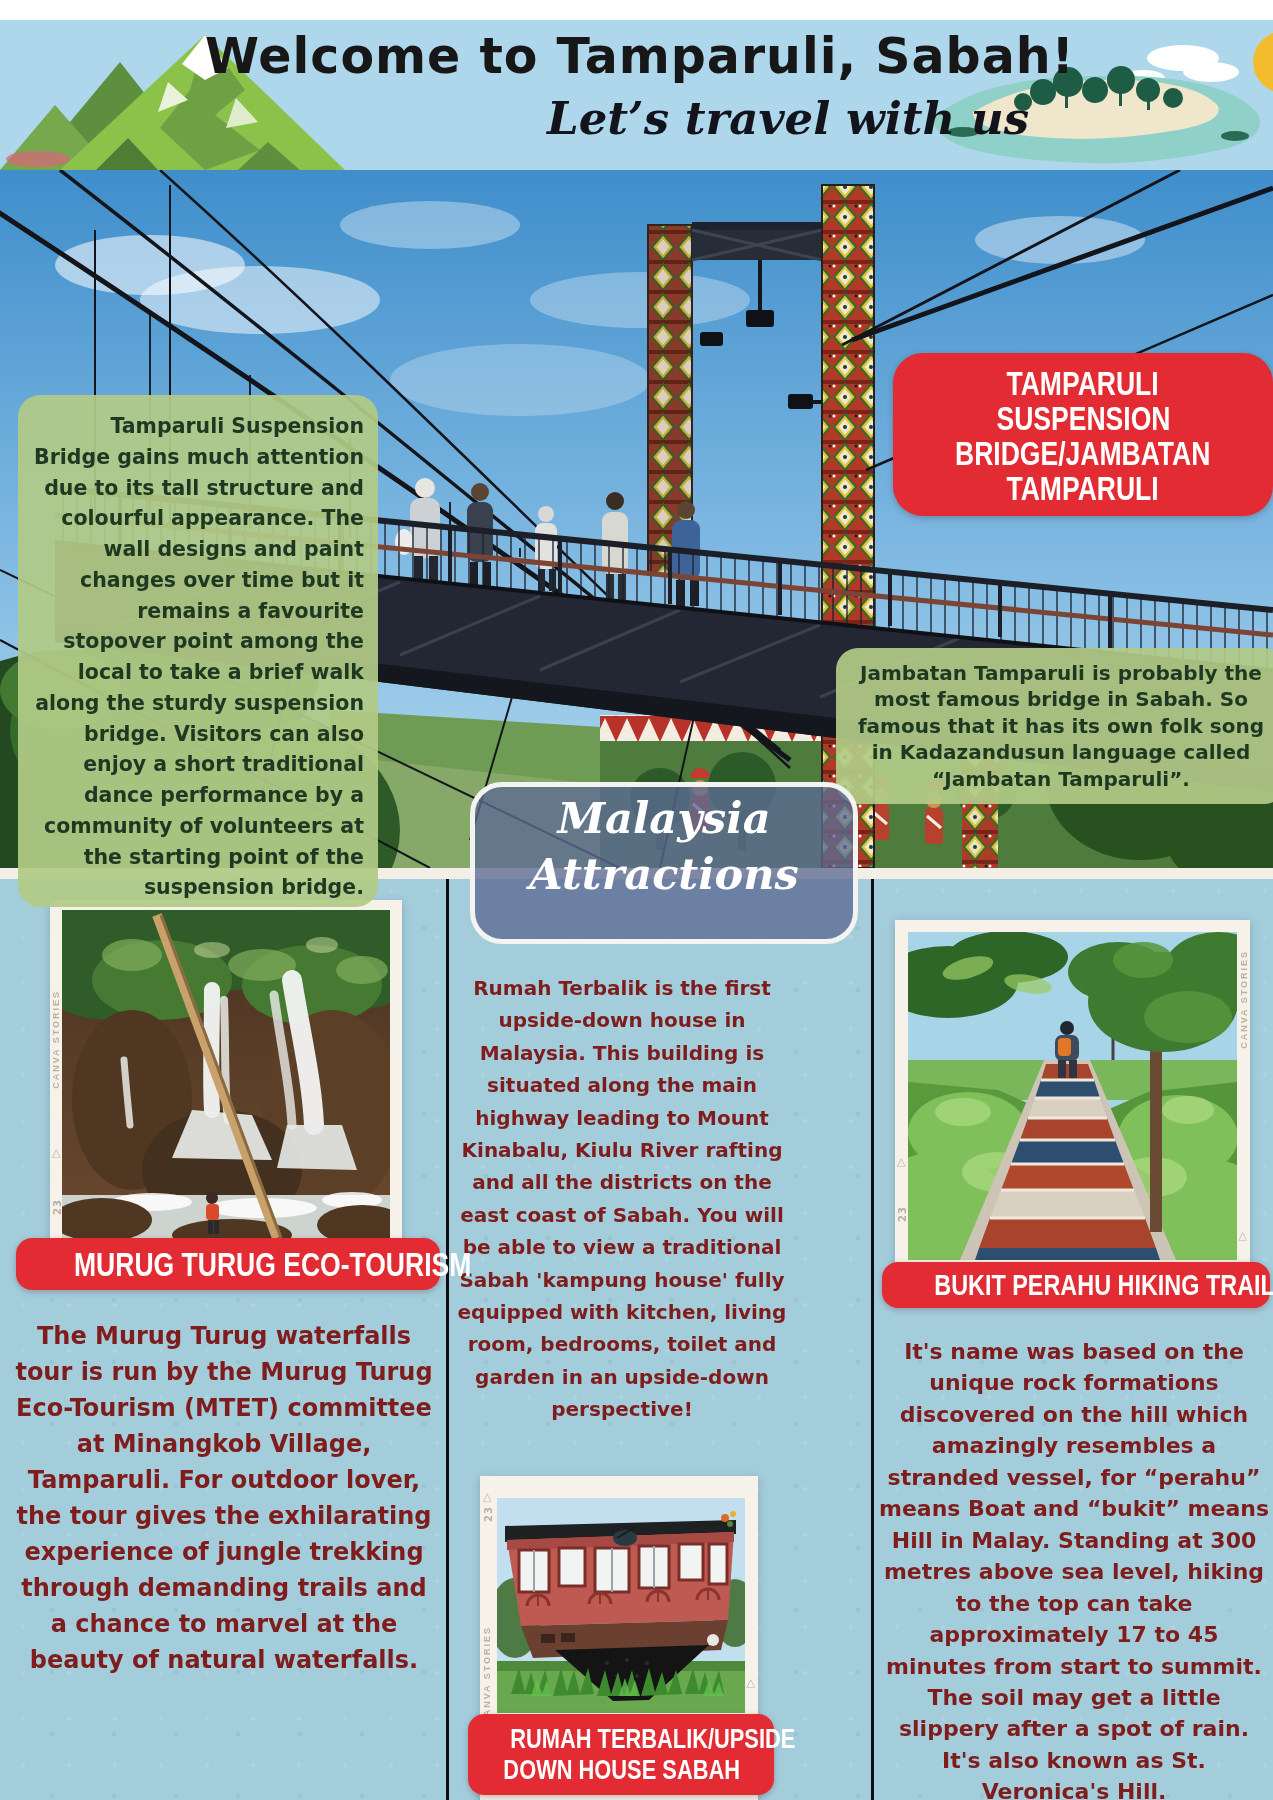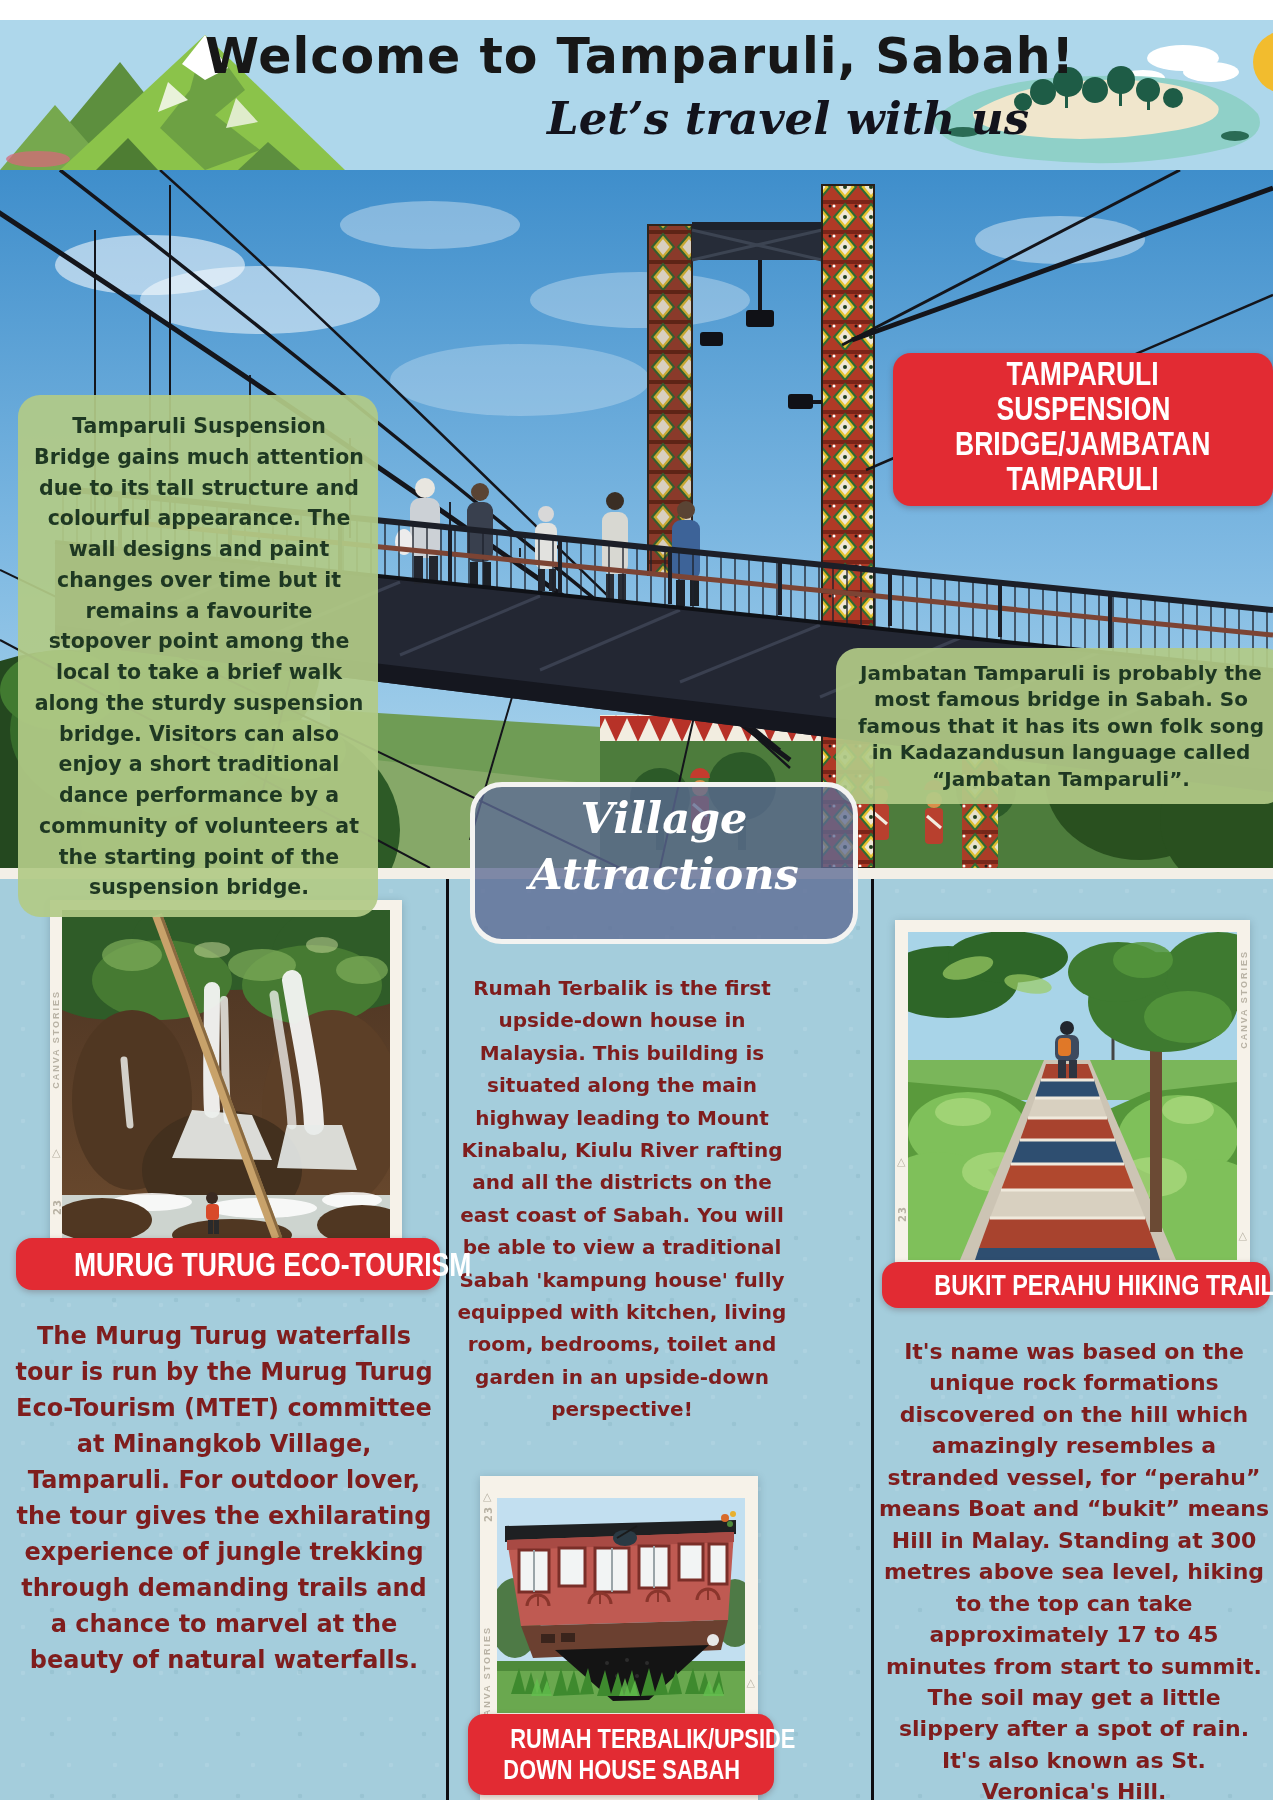--- a/index.html
+++ b/index.html
@@ -6,26 +6,26 @@
   .page{position:relative;width:1273px;height:1800px;overflow:hidden;background:#aed7eb;font-family:"DejaVu Sans",sans-serif;margin-top:20px;}
   
   .header{position:absolute;left:0;top:0;width:1273px;height:150px;background:#aed7eb;}
   .title{position:absolute;left:150px;top:8px;width:980px;text-align:center;font-size:49px;font-weight:800;letter-spacing:1px;color:#171717;z-index:6;}
   .subtitle{position:absolute;left:388px;top:72px;width:800px;text-align:center;font-family:"DejaVu Serif",serif;font-style:italic;font-weight:700;font-size:45px;color:#13131c;z-index:6;}
   .mountain{position:absolute;left:0;top:0;z-index:3;}
   .island{position:absolute;left:843px;top:0;z-index:2;}
   
   .hero{position:absolute;left:0;top:150px;width:1273px;height:698px;}
   .note{position:absolute;background:rgba(177,202,134,.93);border-radius:22px;color:#1e3822;font-weight:700;z-index:8;}
-  .note-left{left:18px;top:225px;width:330px;padding:16px 14px 14px 16px;font-size:20.5px;line-height:1.5;text-align:center;}
+  .note-left{left:18px;top:225px;width:330px;padding:16px 14px 4px 16px;font-size:20.5px;line-height:1.5;text-align:right;}
   .note-right{left:836px;top:478px;width:430px;padding:12px 10px;font-size:20px;line-height:1.32;text-align:center;}
   .badge{position:absolute;background:#e22b33;border-radius:18px;color:#ffffff;text-align:center;z-index:9;box-shadow:0 2px 6px rgba(60,0,0,.25);}
   .badge .bl{display:block;line-height:1.0;}
   .badge .bl span{display:inline-block;transform:scaleX(.78);transform-origin:center;white-space:nowrap;font-family:"Liberation Sans",sans-serif;font-weight:700;}
-  .badge-hero{left:893px;top:183px;width:372px;padding:2px 4px 10px 4px;font-size:34px;}
+  .badge-hero{left:893px;top:183px;width:372px;padding:12px 4px 10px 4px;font-size:34px;border-radius:30px;}
   .badge-hero .bl{line-height:1.0;margin:1px 0;}
   
   .ta-box{position:absolute;left:470px;top:762px;width:378px;height:152px;background:rgba(92,106,148,.78);border:5px solid #f3f3f1;border-radius:32px;z-index:12;}
   .ta-line{width:100%;text-align:center;color:#ffffff;font-family:"DejaVu Serif",serif;font-style:italic;font-weight:700;font-size:43px;}
   .ta-1{margin-top:6px;}  .ta-2{margin-top:6px;}
   
   .bottom{position:absolute;left:0;top:848px;width:1273px;height:952px;
     background-color:#a4cddc;
     background-image:radial-gradient(rgba(255,255,255,.10) 2px,transparent 2.6px),radial-gradient(rgba(42,96,116,.09) 2px,transparent 2.6px);
     background-size:46px 46px,62px 62px;background-position:0 0,21px 29px;}
@@ -304,21 +304,21 @@
     <div class="note note-right">Jambatan Tamparuli is probably the most famous bridge in Sabah. So famous that it has its own folk song in Kadazandusun language called “Jambatan Tamparuli”.</div>
   </div>
 
   <div class="white-strip"></div>
 
   <div class="bottom"></div>
   <div class="divider div1"></div>
   <div class="divider div2"></div>
 
   <div class="ta-box">
-    <div class="ta-line ta-1">Village</div>
+    <div class="ta-line ta-1">Malaysia</div>
     <div class="ta-line ta-2">Attractions</div>
   </div>
 
   <div class="frame frame-left">
     <div class="photo" style="left:12px;top:10px;width:328px;height:332px;">
       <svg width="328" height="332" viewBox="0 0 328 332">
         <defs>
             <linearGradient id="rockg" x1="0" y1="0" x2="0" y2="1">
               <stop offset="0" stop-color="#4a3322"></stop>
               <stop offset="1" stop-color="#6b4a2e"></stop>

